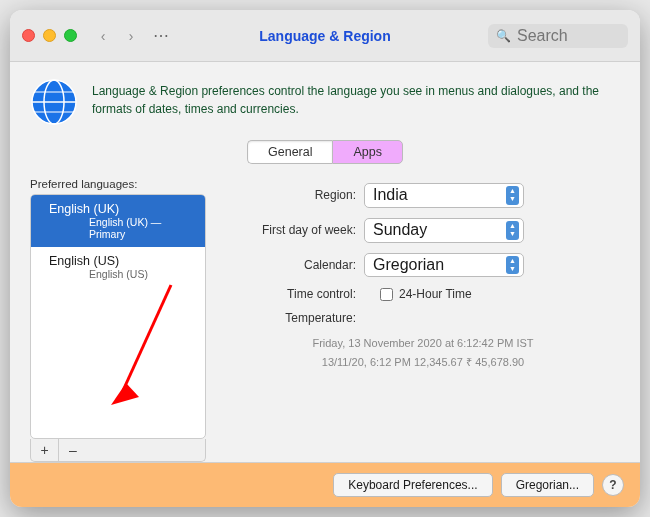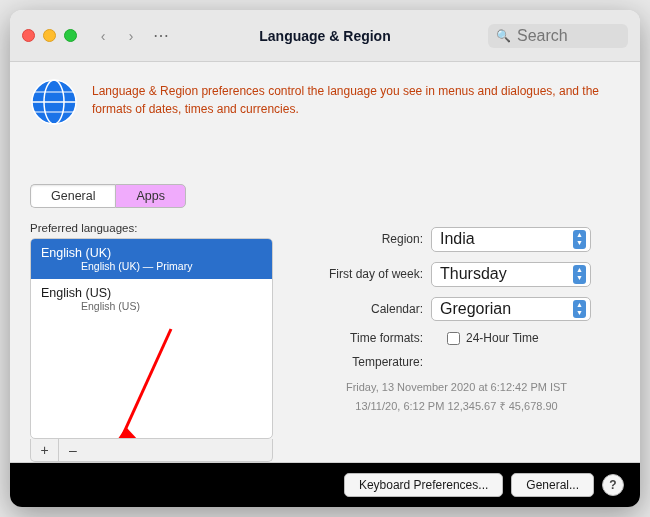--- a/index.html
+++ b/index.html
@@ -77,21 +77,21 @@
       margin-left: 10px;
       color: #666;
       font-size: 16px;
     }
 
     .titlebar-title {
       flex: 1;
       text-align: center;
       font-size: 14px;
       font-weight: 600;
-      color: #0f172a;
+      color: #1d4ed8;
       position: absolute;
       left: 50%;
       transform: translateX(-50%);
     }
 
     .search-bar {
       margin-left: auto;
       display: flex;
       align-items: center;
       background: #dcdcdc;
@@ -134,32 +134,31 @@
     }
 
     .globe-icon {
       width: 48px;
       height: 48px;
       flex-shrink: 0;
     }
 
     .desc-text {
       font-size: 12px;
-      color: #c2410c;
+      color: #14532d;
       line-height: 1.5;
       padding-top: 4px;
     }
 
     
     .tabs {
       display: flex;
-      justify-content: flex-start;
+      justify-content: center;
       gap: 0;
       margin-bottom: 14px;
-      margin-top: 44px;
     }
 
     .tab-btn {
       padding: 4px 20px;
       font-size: 12.5px;
       color: #333;
       background: #f0abfc;
       border: 1px solid #bbb;
       cursor: pointer;
       outline: none;
@@ -184,21 +183,21 @@
     
     .main-area {
       display: flex;
       gap: 20px;
       flex: 1;
       overflow: hidden;
     }
 
     
     .left-panel {
-      width: 243px;
+      width: 176px;
       flex-shrink: 0;
       display: flex;
       flex-direction: column;
     }
 
     .panel-label {
       font-size: 11.5px;
       color: #333;
       margin-bottom: 4px;
       font-weight: 400;
@@ -207,21 +206,21 @@
     .language-list {
       flex: 1;
       border: 1px solid #ccc;
       border-radius: 5px;
       background: white;
       overflow: hidden;
       position: relative;
     }
 
     .lang-item {
-      padding: 7px 10px;
+      padding: 7px 18px;
       cursor: pointer;
     }
 
     .lang-item.selected {
       background: #2a6fcb;
     }
 
     .lang-item.selected .lang-name,
     .lang-item.selected .lang-sub {
       color: white;
@@ -352,21 +351,21 @@
     }
 
     
     .footer {
       border-top: 1px solid #d0d0d0;
       padding: 10px 16px;
       display: flex;
       justify-content: flex-end;
       align-items: center;
       gap: 8px;
-      background: #000000;
+      background: #fdba74;
       flex-shrink: 0;
     }
 
     .footer-btn {
       padding: 4px 14px;
       font-size: 12px;
       background: #f5f5f5;
       border: 1px solid #bbb;
       border-radius: 5px;
       cursor: pointer;
@@ -463,35 +462,35 @@
           <span class="form-label">Region:</span>
           <div class="select-container">
             <span class="select-value">India</span>
             <span class="select-arrows">▲<br>▼</span>
           </div>
         </div>
 
         <div class="form-row">
           <span class="form-label">First day of week:</span>
           <div class="select-container">
-            <span class="select-value">Thursday</span>
+            <span class="select-value">Sunday</span>
             <span class="select-arrows">▲<br>▼</span>
           </div>
         </div>
 
         <div class="form-row">
           <span class="form-label">Calendar:</span>
           <div class="select-container">
             <span class="select-value">Gregorian</span>
             <span class="select-arrows">▲<br>▼</span>
           </div>
         </div>
 
         <div class="form-row">
-          <span class="form-label">Time formats:</span>
+          <span class="form-label">Time control:</span>
           <div class="checkbox-row">
             <input type="checkbox" style="">
             <span class="checkbox-label">24-Hour Time</span>
           </div>
         </div>
 
         <div class="form-row">
           <span class="form-label">Temperature:</span>
         </div>
 
@@ -499,17 +498,17 @@
           <div>Friday, 13 November 2020 at 6:12:42 PM IST</div>
           <div>13/11/20, 6:12 PM    12,345.67    ₹ 45,678.90</div>
         </div>
 
       </div>
     </div>
   </div>
 
   <div class="footer">
     <button class="footer-btn">Keyboard Preferences...</button>
-    <button class="footer-btn">General...</button>
+    <button class="footer-btn">Gregorian...</button>
     <button class="help-btn">?</button>
   </div>
 
 </div>
 
 </body></html>

